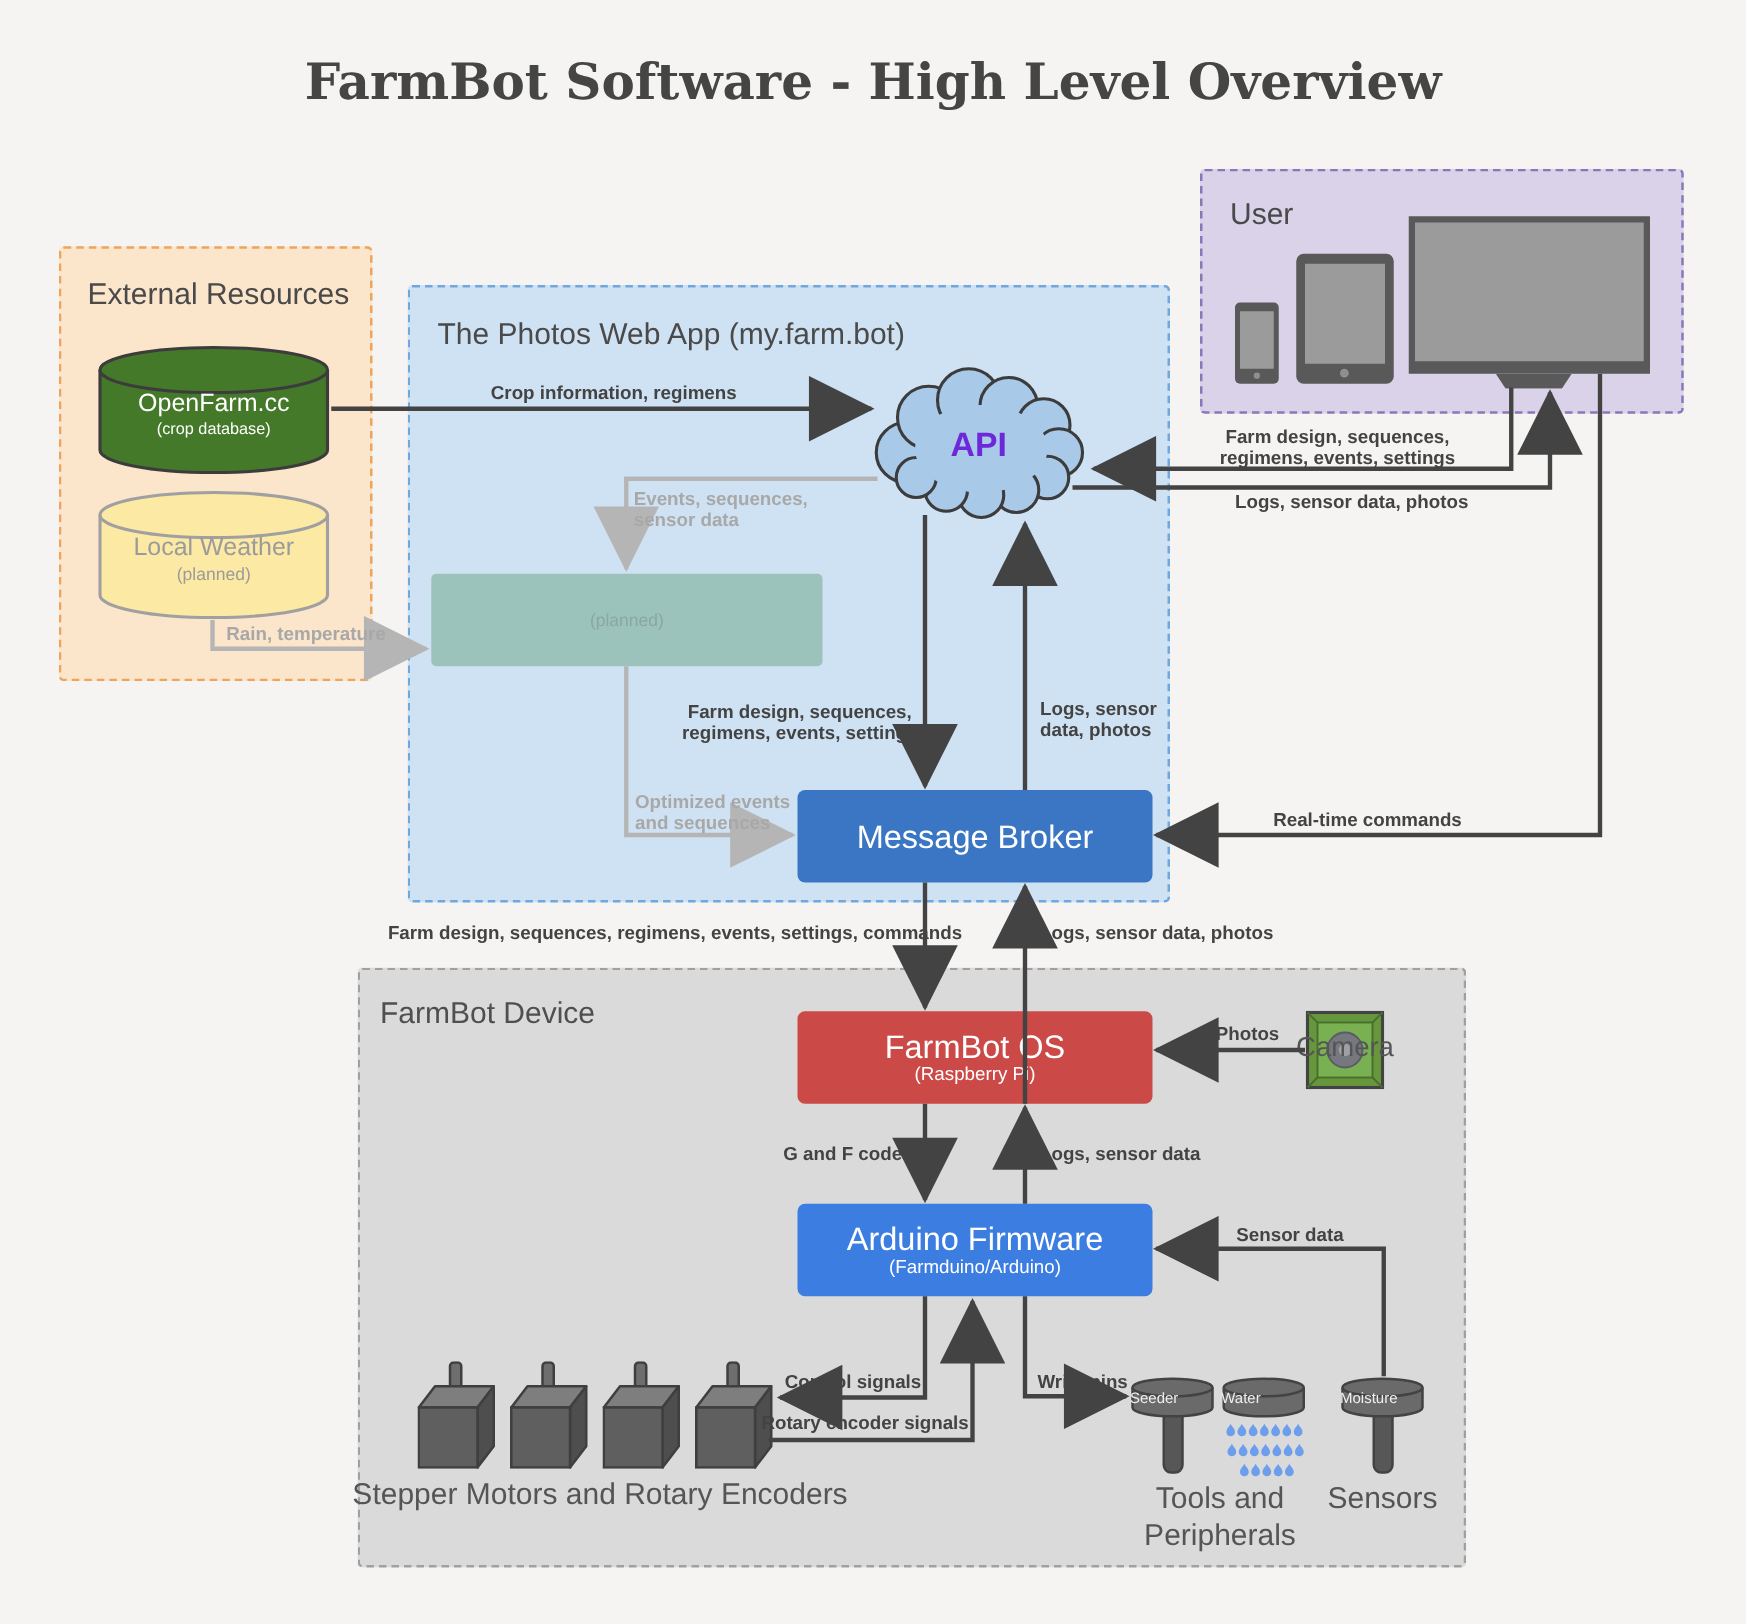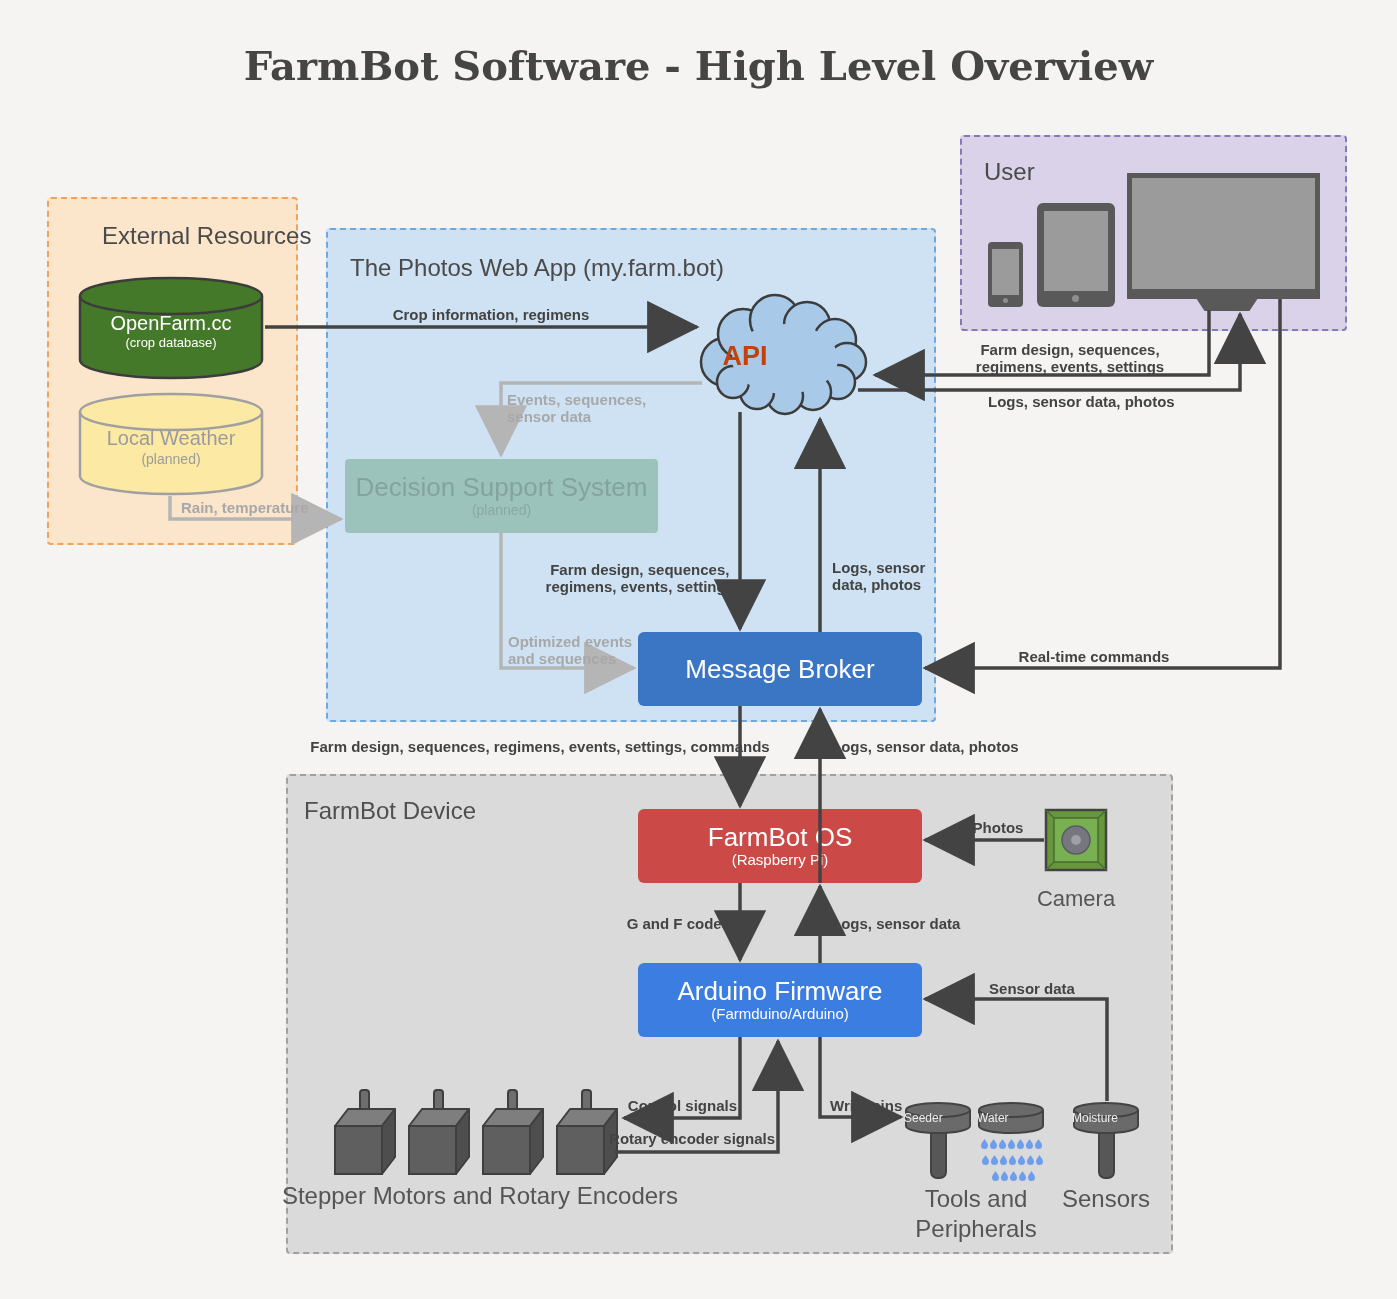--- a/index.html
+++ b/index.html
@@ -45,21 +45,21 @@
 
 <div class="canvas">
 
   <div class="title">FarmBot Software - High Level Overview</div>
 
   <div class="grp" style="left:47px;top:197px;width:251px;height:348px;background:var(--external-fill);border-color:var(--external-border);"></div>
   <div class="grp" style="left:326px;top:228px;width:610px;height:494px;background:var(--webapp-fill);border-color:var(--webapp-border);"></div>
   <div class="grp" style="left:960px;top:135px;width:387px;height:196px;background:var(--user-fill);border-color:var(--user-border);"></div>
   <div class="grp" style="left:286px;top:774px;width:887px;height:480px;background:var(--device-fill);border-color:var(--device-border);"></div>
 
-  <div class="grp-label" style="left:70px;top:222px;margin-left:32px;">External Resources</div>
+  <div class="grp-label" style="left:70px;top:222px;">External Resources</div>
   <div class="grp-label" style="left:350px;top:254px;">The Photos Web App (my.farm.bot)</div>
   <div class="grp-label" style="left:984px;top:158px;">User</div>
   <div class="grp-label" style="left:304px;top:797px;font-size:24px;color:#4f4f4f;">FarmBot Device</div>
 
   <div class="screen-frame" style="left:988px;top:242px;width:35px;height:65px;border-radius:4px;"></div>
   <div class="screen-inner" style="left:992px;top:249px;width:27px;height:46px;"></div>
   <div class="home-dot" style="left:1003px;top:298px;width:5px;height:5px;"></div>
 
   <div class="screen-frame" style="left:1037px;top:203px;width:78px;height:104px;border-radius:6px;"></div>
   <div class="screen-inner" style="left:1044px;top:211px;width:64px;height:80px;"></div>
@@ -96,24 +96,23 @@
       <circle cx="140" cy="50" r="21"></circle>
         <circle cx="152" cy="72" r="19"></circle>
       <circle cx="143" cy="92" r="17"></circle>
         <circle cx="118" cy="102" r="18"></circle>
       <circle cx="90" cy="106" r="18"></circle>
         <circle cx="62" cy="102" r="17"></circle>
       <circle cx="38" cy="92" r="16"></circle>
     </g>
     <ellipse cx="90" cy="69" rx="53" ry="35" fill="var(--api)"></ellipse>
   </svg>
-  <div class="lbl" style="left:745px;top:341px;transform:translateX(-50%);font-size:27px;color:#c2410c;">API</div>
+  <div class="lbl" style="left:783px;top:341px;transform:translateX(-50%);font-size:27px;color:#6d28d9;">API</div>
 
   <div class="node" style="left:345px;top:459px;width:313px;height:74px;background:var(--dss);border-radius:4px;">
-    <div class="main" style="color:#84a39e;">Decision Support System</div>
     <div class="sub" style="color:#8aa7a2;font-size:14px;">(planned)</div>
   </div>
 
   <div class="node" style="left:638px;top:632px;width:284px;height:74px;background:var(--broker);">
     <div class="main">Message Broker</div>
   </div>
 
   <div class="node" style="left:638px;top:809px;width:284px;height:74px;background:var(--os);">
     <div class="main">FarmBot OS</div>
     <div class="sub">(Raspberry Pi)</div>
@@ -124,21 +123,21 @@
     <div class="sub">(Farmduino/Arduino)</div>
   </div>
 
   <svg style="position:absolute;left:1044px;top:808px;" width="64" height="64" viewBox="0 0 64 64">
     <rect x="2" y="2" width="60" height="60" fill="#66973d" stroke="#434343" stroke-width="2.5"></rect>
     <rect x="10" y="10" width="44" height="44" fill="#78b052" stroke="#4a6e2e" stroke-width="1.5"></rect>
     <path d="M2 2 L10 10 M62 2 L54 10 M2 62 L10 54 M62 62 L54 54" stroke="#4a6e2e" stroke-width="1.5"></path>
     <circle cx="32" cy="32" r="14" fill="#77777f" stroke="#5b5b63" stroke-width="1.5"></circle>
     <circle cx="32" cy="32" r="5" fill="#9fa0a6"></circle>
   </svg>
-  <div class="big-label" style="left:1076px;top:885px;font-size:22px;">Camera</div>
+  <div class="big-label" style="left:1076px;top:824px;font-size:22px;">Camera</div>
 
   <svg style="position:absolute;left:334px;top:1089px;" width="66" height="86" viewBox="0 0 66 86">
     <rect x="26" y="1" width="9" height="30" rx="3" fill="#6e6e6e" stroke="#3f3f3f" stroke-width="2"></rect>
     <polygon points="1,37 14,20 61,20 48,37" fill="#7e7e7e" stroke="#3f3f3f" stroke-width="2" stroke-linejoin="round"></polygon>
     <polygon points="48,37 61,20 61,68 48,85" fill="#4e4e4e" stroke="#3f3f3f" stroke-width="2" stroke-linejoin="round"></polygon>
     <rect x="1" y="37" width="47" height="48" fill="#5f5f5f" stroke="#3f3f3f" stroke-width="2"></rect>
   </svg>
   <svg style="position:absolute;left:408px;top:1089px;" width="66" height="86" viewBox="0 0 66 86">
     <rect x="26" y="1" width="9" height="30" rx="3" fill="#6e6e6e" stroke="#3f3f3f" stroke-width="2"></rect>
     <polygon points="1,37 14,20 61,20 48,37" fill="#7e7e7e" stroke="#3f3f3f" stroke-width="2" stroke-linejoin="round"></polygon>

